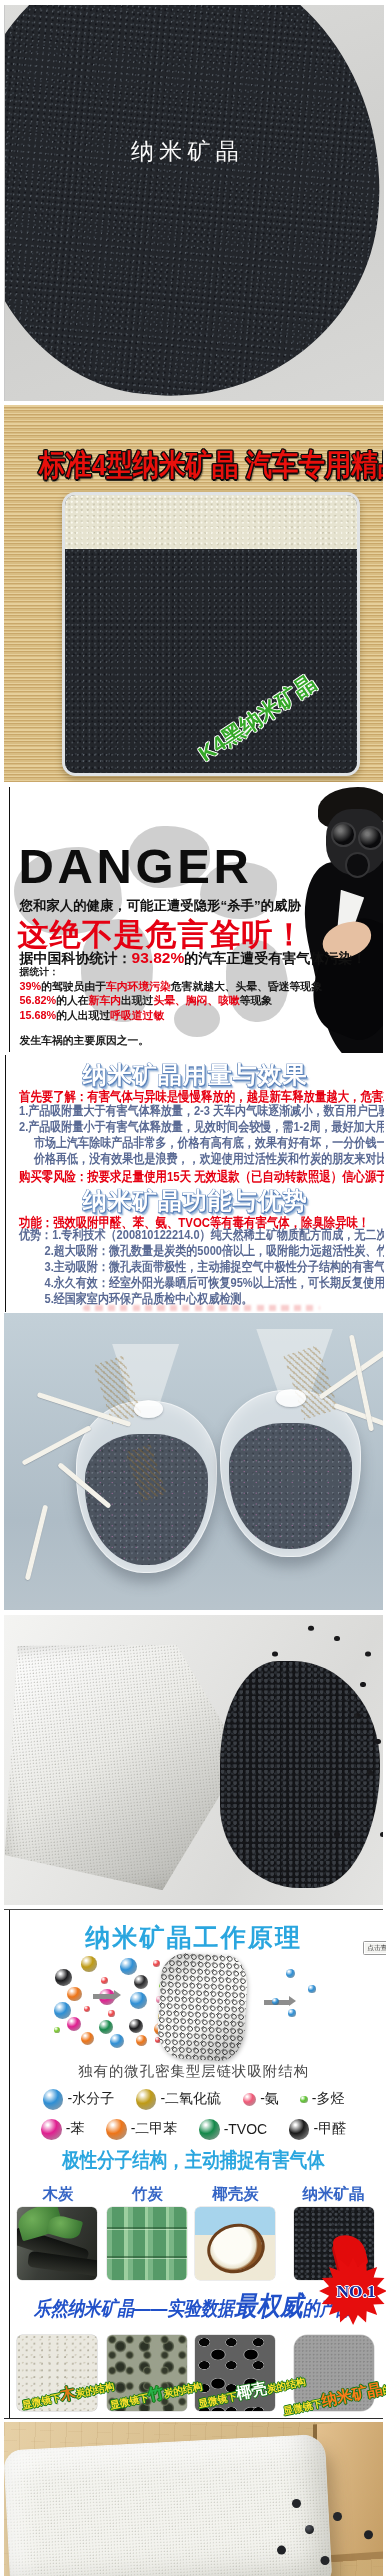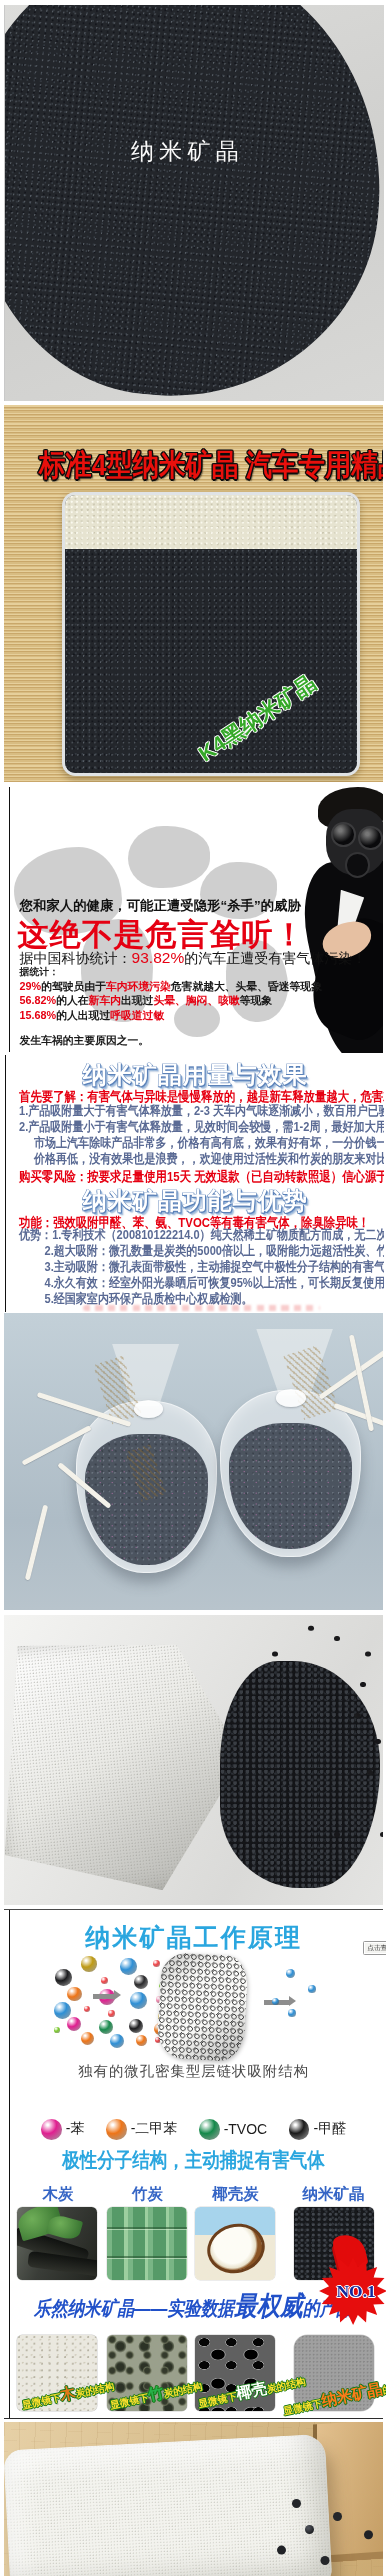--- a/index.html
+++ b/index.html
@@ -62,21 +62,21 @@
   .filt{position:absolute;left:18.5px;top:43px;width:21.6px;height:21.6px;border-radius:50%;background:#0d0d0f;border:2.6px solid #343436;}
   .torso{left:309px;top:72px;width:108px;height:206px;background:#0a0a0c;border-radius:35% 18% 0 30%;transform:rotate(-12deg);}
   .arm{left:314px;top:134px;width:82px;height:118px;background:#060608;border-radius:40% 45% 30% 45%;transform:rotate(22deg);}
   .shirt{left:329px;top:106px;width:31px;height:58px;background:#f2f2f0;transform:rotate(8deg);
          clip-path:polygon(12% 0,90% 8%,55% 100%,20% 85%);}
   .hand{left:318px;top:138px;width:50px;height:34px;background:#e6c0a2;border-radius:50% 46% 52% 48%;transform:rotate(-18deg);}
   .wtxt{z-index:3;}
   .w-line{left:14.4px;font-size:49px;line-height:47px;font-weight:900;color:#0d0d0d;letter-spacing:3.6px;}
   .w-sub{left:15.5px;top:112px;font-size:13.4px;font-weight:800;color:#111;}
   .w-head{left:13.4px;top:129px;font-size:31px;font-weight:900;color:#e50012;letter-spacing:1px;}
-  .w-intro{left:15.5px;top:164px;font-size:14px;font-weight:400;color:#111;}
+  .w-intro{left:15.5px;top:164px;font-size:14px;font-weight:700;color:#111;}
   .w-intro .red{font-size:15.5px;}
   .w-stats-label{left:15.5px;top:181px;font-size:9.8px;font-weight:800;color:#222;}
   .w-stats{left:15.5px;top:194px;z-index:3;}
   .stat-line{font-size:10.8px;font-weight:700;color:#1a1a1a;line-height:14.4px;white-space:nowrap;}
   .w-foot{left:15.5px;font-size:10.8px;font-weight:700;color:#1a1a1a;}
 
   
   .usage{left:5.2px;top:1055px;width:378px;height:257px;background:#fff;border-left:1.5px solid #111;overflow:hidden;}
   .title3d{width:100%;text-align:center;font-size:24px;font-weight:900;color:#fff;letter-spacing:1px;
      text-shadow:-0.5px -0.5px 0 #5c82b8,0.5px -0.5px 0 #5c82b8,-0.5px 0.5px 0 #5c82b8,0.5px 0.5px 0 #5c82b8,
@@ -277,26 +277,27 @@
     <div class="abs man torso"></div>
     <div class="abs man arm"></div>
     <div class="abs man shirt"></div>
     <div class="abs man hair"></div>
     <div class="abs man mask">
       <div class="eye eyeL"></div>
       <div class="eye eyeR"></div>
       <div class="filt"></div>
     </div>
     <div class="abs man hand"></div>
+    <div class="abs wtxt w-line nowrap" style="top:58px">DANGER</div>
     <div class="abs wtxt w-head nowrap">这绝不是危言耸听！</div>
     <div class="abs wtxt w-sub nowrap">您和家人的健康，可能正遭受隐形“杀手”的威胁</div>
     <div class="abs wtxt w-intro nowrap"><span>据中国科协统计：</span><span class="red">93.82%</span><span>的汽车正遭受有害气体污染！</span></div>
     <div class="abs wtxt w-stats-label nowrap">据统计：</div>
     <div class="abs w-stats" id="warning-stats">
-        <div class="stat-line"><span class="red">29%</span><span>的驾驶员由于</span><span class="red">车内环境污染</span><span>危害就越大、头晕、昏迷等现象</span></div>
+        <div class="stat-line"><span class="red">39%</span><span>的驾驶员由于</span><span class="red">车内环境污染</span><span>危害就越大、头晕、昏迷等现象</span></div>
         <div class="stat-line"><span class="red">56.82%</span><span>的人在</span><span class="red">新车内</span><span>出现过</span><span class="red">头晕、胸闷、咳嗽</span><span>等现象</span></div>
         <div class="stat-line"><span class="red">15.68%</span><span>的人出现过</span><span class="red">呼吸道过敏</span></div>
       </div>
     <div class="abs wtxt w-foot nowrap" style="top:249px">发生车祸的主要原因之一。</div>
   </section>
 
   <section class="abs usage">
     <div class="abs title3d nowrap" style="top:4.1px">纳米矿晶用量与效果</div>
     <div class="abs u-notice"><span class="cxl">首先要了解：有害气体与异味是慢慢释放的，越是新车释放量越大，危害就越大！</span></div>
     <div class="abs u-lines" id="usage-lines">
@@ -380,20 +381,38 @@
     <div class="abs arrow a1"></div>
     <div class="abs honeycomb"></div>
     <div class="abs arrow a2"></div>
     <div class="abs outmols" id="output-molecules">
         <span class="mol" style="display: inline-block; width: 8.8px; height: 8.8px; border-radius: 50%; flex: 0 0 auto; background: radial-gradient(circle at 32% 28%, rgb(255, 255, 255) 4%, rgb(46, 143, 213) 42%, rgba(0, 0, 0, 0.38) 98%); position: absolute; left: 282px; top: 59px;"></span>
         <span class="mol" style="display: inline-block; width: 7.7px; height: 7.7px; border-radius: 50%; flex: 0 0 auto; background: radial-gradient(circle at 32% 28%, rgb(255, 255, 255) 4%, rgb(46, 143, 213) 42%, rgba(0, 0, 0, 0.38) 98%); position: absolute; left: 304px; top: 75px;"></span>
         <span class="mol" style="display: inline-block; width: 7.2px; height: 7.2px; border-radius: 50%; flex: 0 0 auto; background: radial-gradient(circle at 32% 28%, rgb(255, 255, 255) 4%, rgb(46, 143, 213) 42%, rgba(0, 0, 0, 0.38) 98%); position: absolute; left: 268px; top: 88px;"></span>
         <span class="mol" style="display: inline-block; width: 7.7px; height: 7.7px; border-radius: 50%; flex: 0 0 auto; background: radial-gradient(circle at 32% 28%, rgb(255, 255, 255) 4%, rgb(46, 143, 213) 42%, rgba(0, 0, 0, 0.38) 98%); position: absolute; left: 284px; top: 99px;"></span>
       </div>
     <div class="abs p-caption nowrap">独有的微孔密集型层链状吸附结构</div>
+    <div class="abs legend-row lr1" id="legend-row1">
+        <span class="legend-item">
+          <span style="display: inline-block; width: 20.6px; height: 20.6px; border-radius: 50%; flex: 0 0 auto; background: radial-gradient(circle at 32% 28%, rgb(255, 255, 255) 4%, rgb(46, 143, 213) 42%, rgba(0, 0, 0, 0.38) 98%);"></span>
+          <span class="legend-label">-水分子</span>
+        </span>
+        <span class="legend-item">
+          <span style="display: inline-block; width: 20.6px; height: 20.6px; border-radius: 50%; flex: 0 0 auto; background: radial-gradient(circle at 32% 28%, rgb(255, 255, 255) 4%, rgb(191, 155, 22) 42%, rgba(0, 0, 0, 0.38) 98%);"></span>
+          <span class="legend-label">-二氧化硫</span>
+        </span>
+        <span class="legend-item">
+          <span style="display: inline-block; width: 13.4px; height: 13.4px; border-radius: 50%; flex: 0 0 auto; background: radial-gradient(circle at 32% 28%, rgb(255, 255, 255) 4%, rgb(240, 90, 120) 42%, rgba(0, 0, 0, 0.38) 98%);"></span>
+          <span class="legend-label">-氨</span>
+        </span>
+        <span class="legend-item">
+          <span style="display: inline-block; width: 7.2px; height: 7.2px; border-radius: 50%; flex: 0 0 auto; background: radial-gradient(circle at 32% 28%, rgb(255, 255, 255) 4%, rgb(95, 196, 49) 42%, rgba(0, 0, 0, 0.38) 98%);"></span>
+          <span class="legend-label">-多烃</span>
+        </span>
+      </div>
     <div class="abs legend-row lr2" id="legend-row2">
         <span class="legend-item">
           <span style="display: inline-block; width: 20.6px; height: 20.6px; border-radius: 50%; flex: 0 0 auto; background: radial-gradient(circle at 32% 28%, rgb(255, 255, 255) 4%, rgb(224, 31, 144) 42%, rgba(0, 0, 0, 0.38) 98%);"></span>
           <span class="legend-label">-苯</span>
         </span>
         <span class="legend-item">
           <span style="display: inline-block; width: 20.6px; height: 20.6px; border-radius: 50%; flex: 0 0 auto; background: radial-gradient(circle at 32% 28%, rgb(255, 255, 255) 4%, rgb(238, 117, 24) 42%, rgba(0, 0, 0, 0.38) 98%);"></span>
           <span class="legend-label">-二甲苯</span>
         </span>
         <span class="legend-item">

